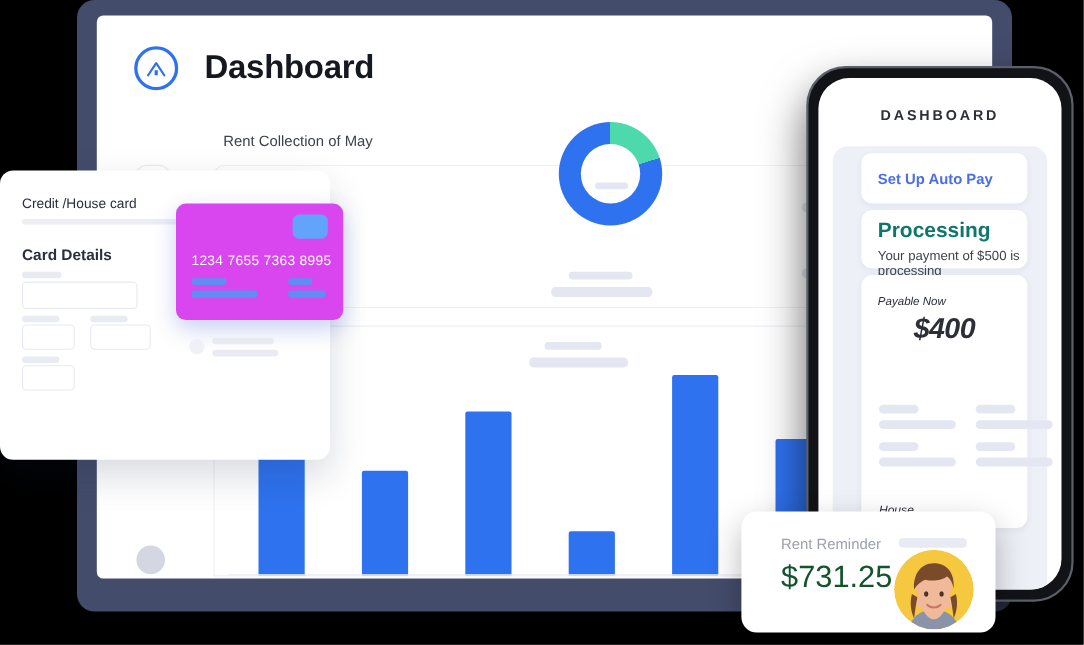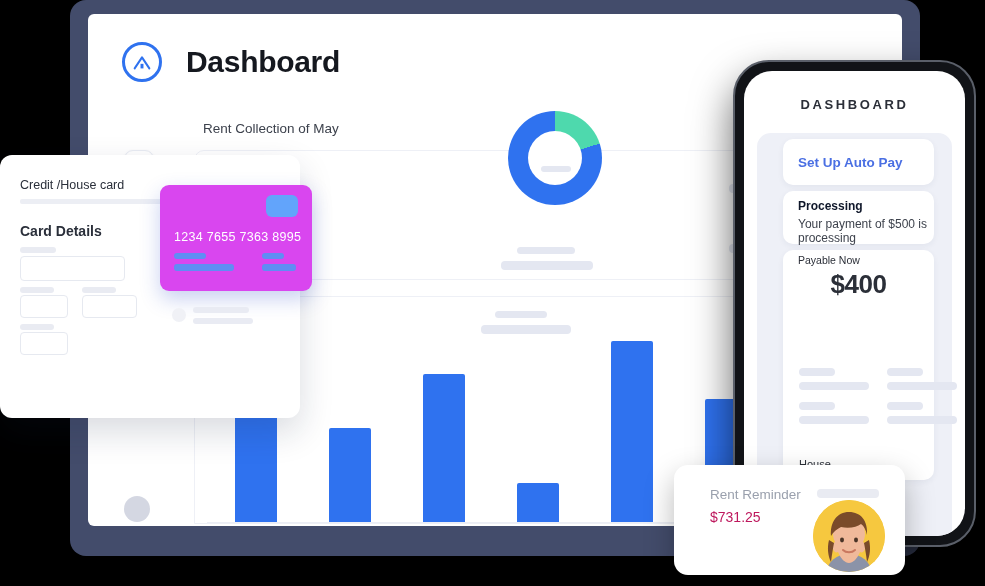--- a/index.html
+++ b/index.html
@@ -109,34 +109,34 @@
     border: 2px solid #5a5f69;
   }
   .phone-screen {
     position:absolute; left:9px; top:9px; right:9px; bottom:9px;
     background:#fff; border-radius:28px; overflow:hidden;
   }
   .ph-title { margin: 26px 0 0; text-align:center; font-size:13px; font-weight:700; color:#2b2f38; letter-spacing:2.6px; }
   .ph-sheet { position:absolute; left:13px; top:62px; right:13px; bottom:-10px; background:#eef0f7; border-radius:14px; }
   .ph-card { position:absolute; left:6px; right:18px; background:#fff; border-radius:10px; box-shadow:0 2px 6px rgba(40,50,90,.06);margin-left:20px; }
   .ph-link { font-size:13.5px; font-weight:700; color:#4a6fe3; }
-  .ph-proc { font-size:12px; font-weight:700; color:#0f172a; }
+  .ph-proc { font-size:19px; font-weight:700; color:#0f766e; }
   .ph-proc-sub { font-size:12px; color:#3e434d; margin-top:4px; }
   .ph-payable { font-size:10.5px; color:#2b2f38; }
   .ph-rem { text-align:center; font-size:13px; font-weight:700; color:#f2b434; }
   .ph-amt { text-align:center; font-size:26px; font-weight:700; color:#2b2f38; letter-spacing:-.5px; }
   .ph-house { position:absolute; left:16px; bottom:10px; font-size:11px; color:#2b2f38; }
 
   
   .toast {
     position:absolute; left:674px; top:465px; width:231px; height:110px;
     background:#fff; border-radius:14px; box-shadow:0 12px 30px rgba(0,0,0,.28);
   }
   .toast-label { position:absolute; left:36px; top:22px; font-size:13.5px; color:#9aa0ad; }
-  .toast-amt { position:absolute; left:36px; top:44px; font-size:14px; color:#be185d; font-weight:400; }
+  .toast-amt { position:absolute; left:36px; top:44px; font-size:28px; color:#14532d; font-weight:400; }
   .toast-ph { position:absolute; right:26px; top:24px; width:62px; height:9px; background:#e9ebf2; border-radius:4px; }
   .toast-avatar {
     position:absolute; right:20px; top:35px; width:72px; height:72px; border-radius:50%;
     background:#f6c83f; overflow:hidden;
   }
 </style>
 </head>
 <body>
 
 <div class="stage">
@@ -231,21 +231,21 @@
 
         <div class="ph-card" style="top:6px; height:46px; display:flex; align-items:center; padding-left:15px;">
           <span class="ph-link">Set Up Auto Pay</span>
         </div>
 
         <div class="ph-card" style="top:58px; height:53px; padding:8px 0 0 15px;">
           <div class="ph-proc">Processing</div>
           <div class="ph-proc-sub">Your payment of $500 is processing</div>
         </div>
 
-        <div class="ph-card" style="top:117px; height:230px; padding:4px 0 0 0;">
+        <div class="ph-card" style="top:117px; height:230px; padding:18px 0 0 0;font-style:italic;">
           <div class="ph-payable" style="margin-left:15px;">Payable Now</div>
           <div class="ph-amt" style="margin-top:3px;">$400</div>
 
           <div class="ph" style="left:16px; top:118px; width:36px; height:8px;"></div>
           <div class="ph" style="left:16px; top:132px; width:70px; height:8px;"></div>
           <div class="ph" style="left:104px; top:118px; width:36px; height:8px;"></div>
           <div class="ph" style="left:104px; top:132px; width:70px; height:8px;"></div>
           <div class="ph" style="left:16px; top:152px; width:36px; height:8px;"></div>
           <div class="ph" style="left:16px; top:166px; width:70px; height:8px;"></div>
           <div class="ph" style="left:104px; top:152px; width:36px; height:8px;"></div>

